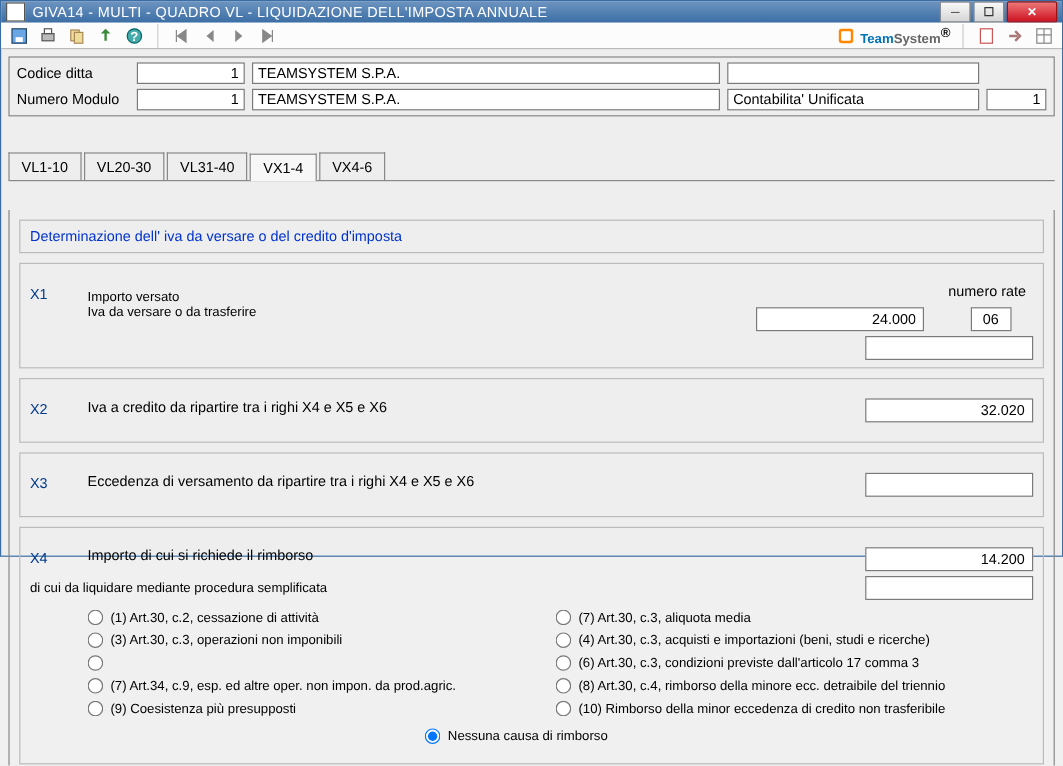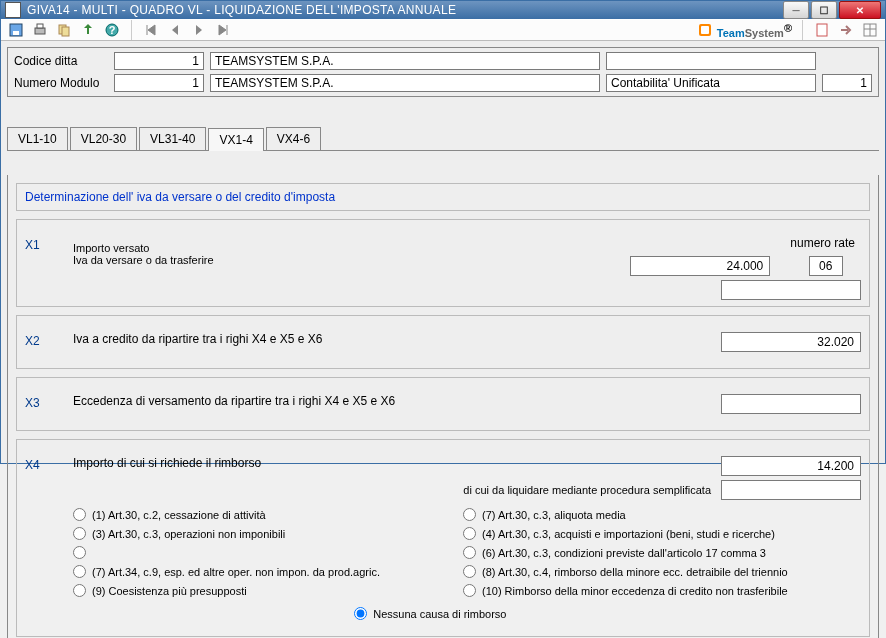--- a/index.html
+++ b/index.html
@@ -44,21 +44,21 @@
   .row .rowvals { display:flex; align-items:center; gap:10px; }
   .valbox { width:140px; height:20px; border:1px solid #7a7a7a; background:#fff; text-align:right; padding:0 6px; line-height:18px; font-size:12px; }
   .valbox.small { width:34px; text-align:center; }
   .rt-label { font-size:12px; margin-right:6px; }
 
   .row.x1 { padding-bottom:6px; }
   .row.x4 { flex-direction:column; }
   .x4-top { display:flex; width:100%; align-items:flex-start; }
   .x4-top .rowbody { flex:1; }
   .x4-sub { display:flex; width:100%; justify-content:flex-end; align-items:center; margin:4px 0 8px; gap:10px; font-size:12px; }
-  .x4-sub .subtxt { flex:1; text-align:right; }
+  .x4-sub .subtxt { flex:1; text-align:left; }
 
   .radios { display:grid; grid-template-columns: 390px 1fr; row-gap:6px; padding-left:48px; font-size:12px; }
   .rad { display:flex; align-items:center; gap:6px; }
   .rad input { cursor:pointer; }
   .rad-center { grid-column: 1 / span 2; display:flex; justify-content:center; margin-top:4px; }
 
   .footer { border-top:1px solid #bbb; padding:8px 10px; display:flex; align-items:center;flex-direction:column; }
   .btn { border:1px solid #888; background:linear-gradient(#fdfdfd,#e5e5e5); padding:5px 14px; font-size:12px; cursor:pointer; }
   .btn u { text-decoration: underline; }
   .footer-spacer { flex:1; }

